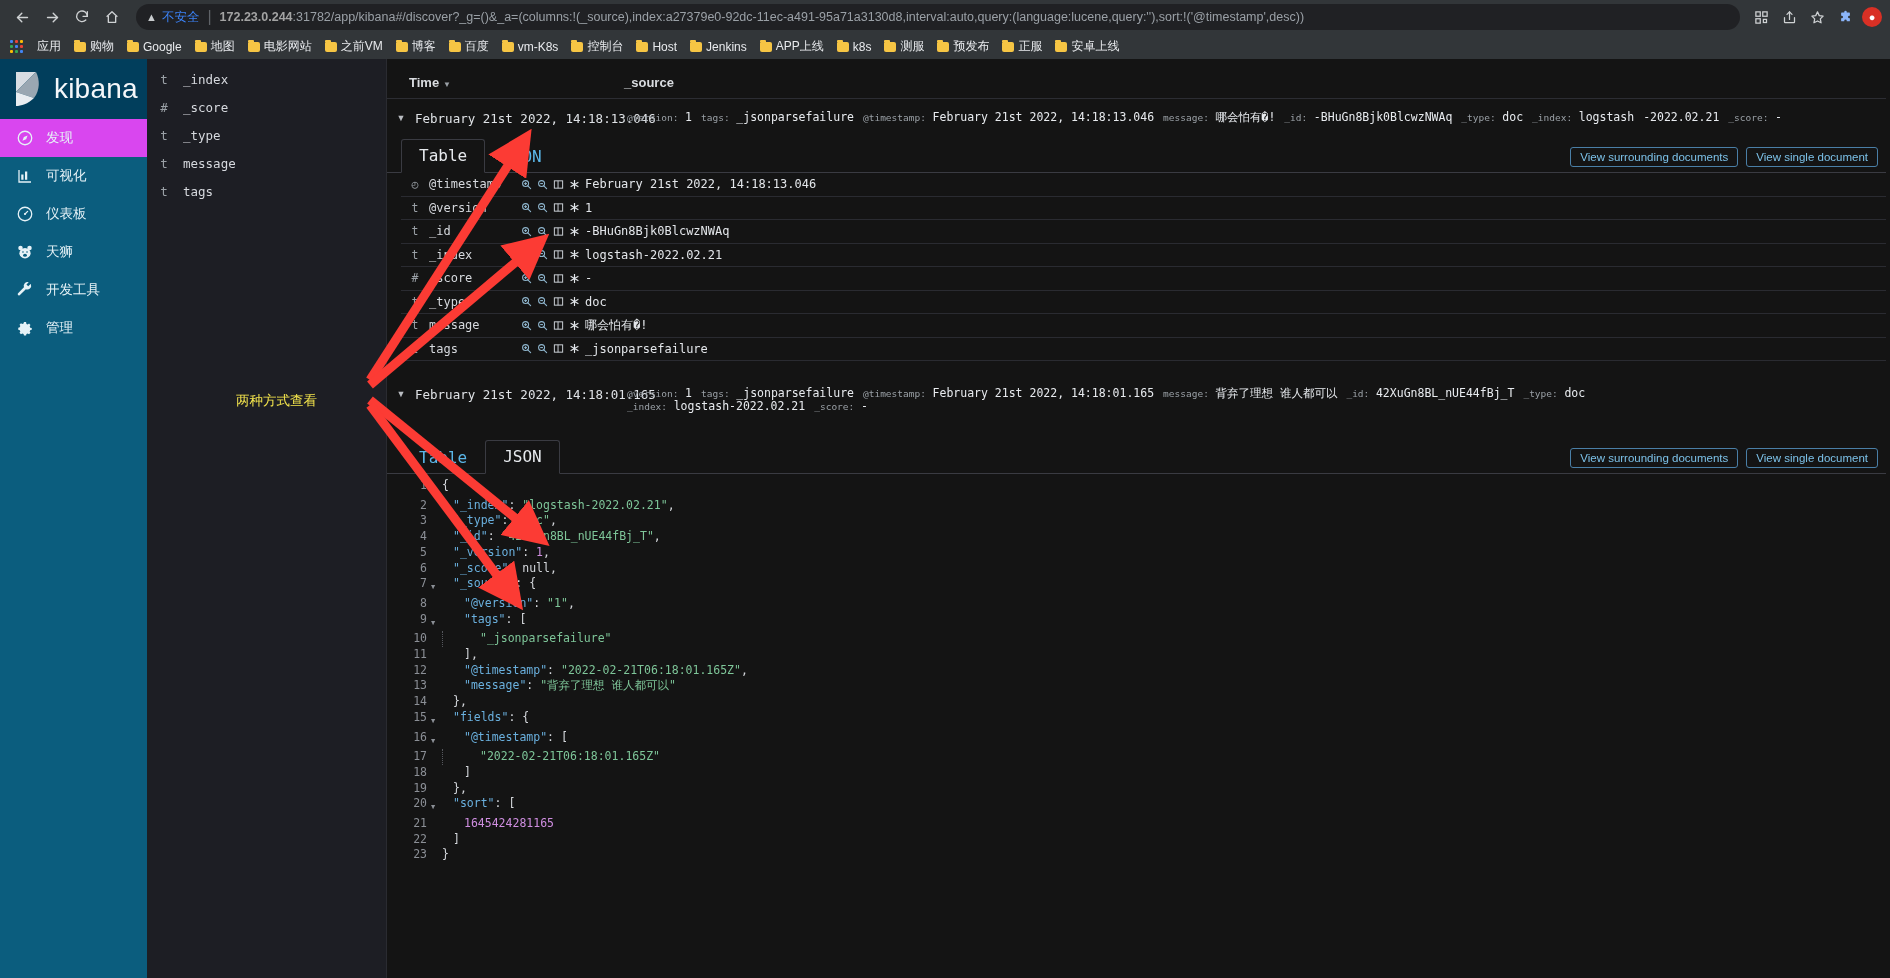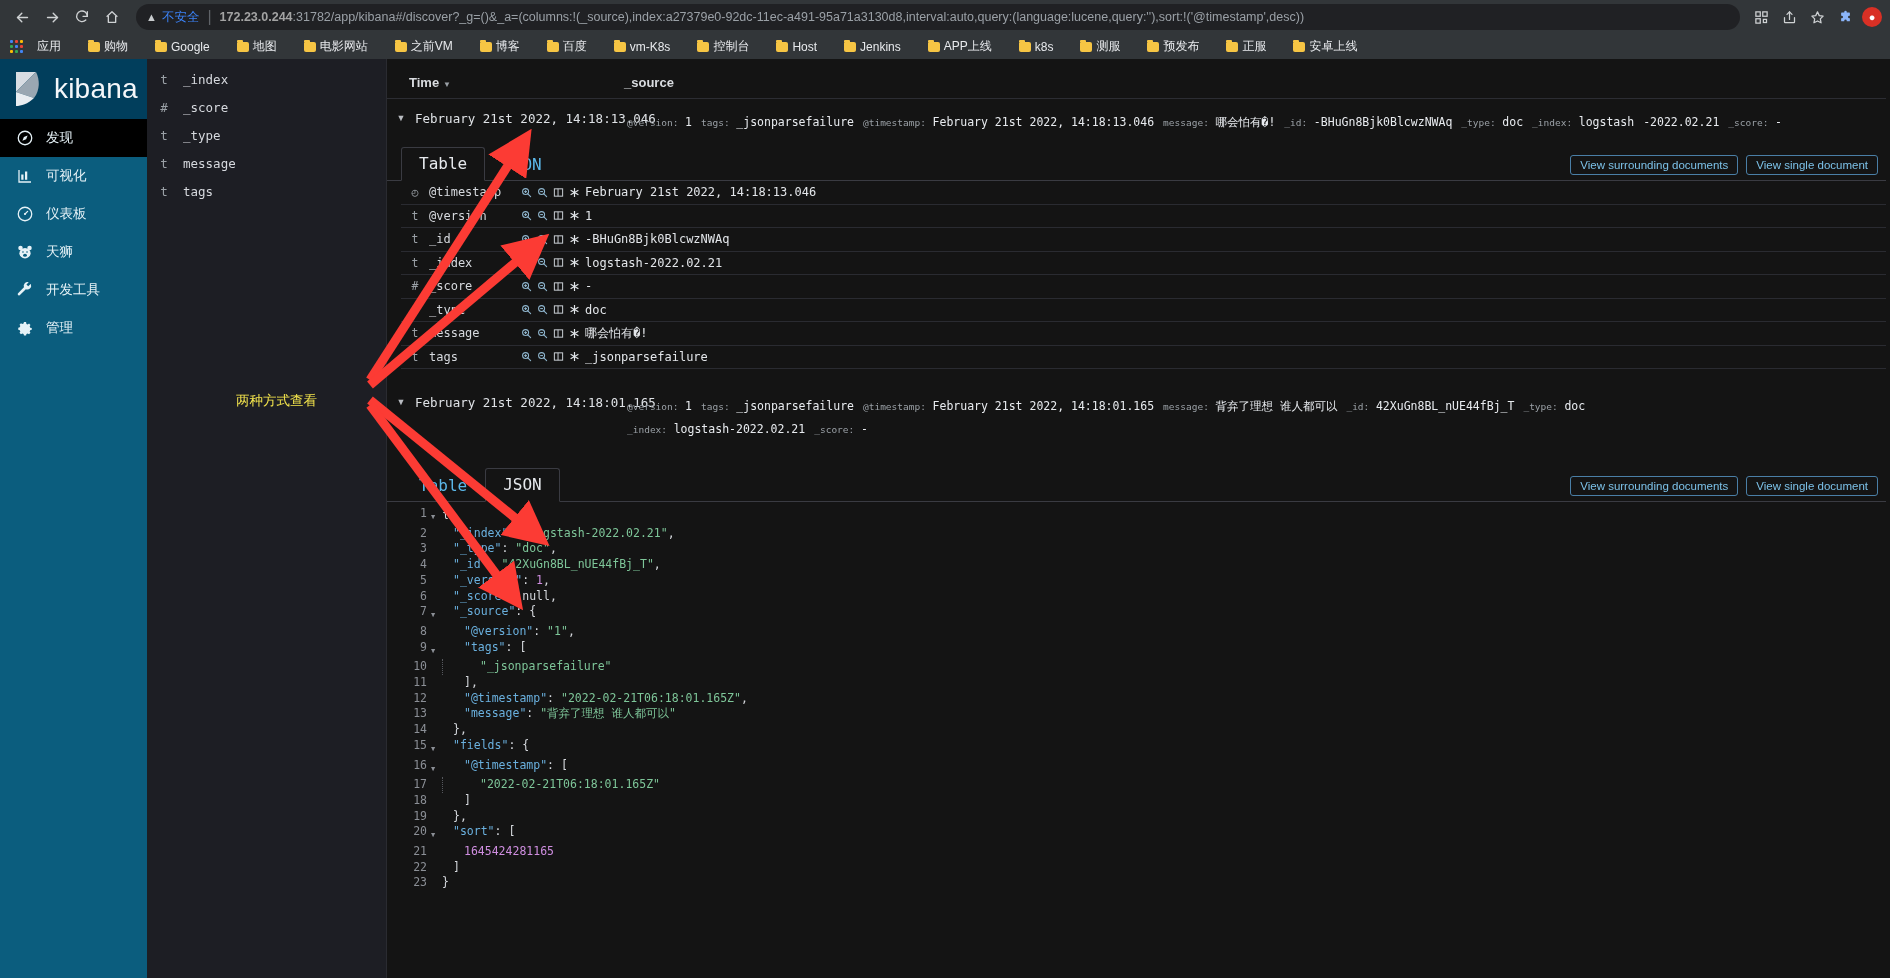--- a/index.html
+++ b/index.html
@@ -69,21 +69,21 @@
   .kb-logo {
     height: 60px; display: flex; align-items: center; gap: 10px; padding-left: 14px;
     background: #013e5c;
   }
   .kb-logo-mark { width: 30px; height: 34px; position: relative; flex:0 0 auto;}
   .kb-logo-text { color: #f5f7fa; font-size: 28px; letter-spacing: 0.2px; }
   .nav-item {
     display: flex; align-items: center; gap: 12px; height: 38px; padding-left: 16px;
     color: #e6f2f7; font-size: 13.5px; cursor: pointer;
   }
-  .nav-item.active { background: #000000; }
+  .nav-item.active { background: #d946ef; }
   .nav-ic { width: 18px; height: 18px; flex: 0 0 auto; display:flex;align-items:center;justify-content:center;}
 
   
   .kb-fields {
     width: 240px; flex: 0 0 240px; background: #1d1e24; padding-top: 6px;
     border-right: 1px solid #2a2b31;
   }
   .fld {
     display: flex; align-items: center; gap: 14px; height: 28px; padding-left: 12px;
     font-size: 12.5px; color: #d6d9de; font-family: "DejaVu Sans Mono", monospace;
@@ -102,21 +102,21 @@
   .caret-dn { font-size: 8px; margin-left: 4px; color:#9aa0a6; }
 
   .doc-row { display: flex; padding: 12px 0 8px 0; }
   .doc-toggle { width: 28px; flex:0 0 28px; text-align:center; color:#b9bcc1; font-size:9px; padding-top:2px; cursor:pointer;}
   .doc-time {
     width: 212px; flex: 0 0 212px; font-family: "DejaVu Sans Mono", monospace;
     font-size: 12.5px; color: #dfe2e6; white-space: nowrap;
   }
   .doc-src {
     flex: 1 1 auto; font-family: "DejaVu Sans Mono", monospace; font-size: 11px;
-    line-height: 23px; color: #e3e6ea; padding-right: 8px;
+    line-height: 13px; color: #e3e6ea; padding-right: 8px;
   }
   .fk { color: #9aa0a6; font-size: 9.5px; }
   .fv { color: #e8ebef; font-size: 11.5px; margin-right: 9px; }
 
   
   .tabs-bar {
     display: flex; align-items: flex-end; border-bottom: 1px solid #3a3b42;
     padding-left: 14px; position: relative; height: 33px; margin-top: 6px;
   }
   .tab {
@@ -255,21 +255,21 @@
       <i style="background:#4285f4"></i>
         <i style="background:#ea4335"></i>
         <i style="background:#fbbc05"></i>
       <i style="background:#34a853"></i>
         <i style="background:#4285f4"></i>
         <i style="background:#ea4335"></i>
       <i style="background:#fbbc05"></i>
         <i style="background:#34a853"></i>
         <i style="background:#4285f4"></i>
     </div>
-    <div id="bookmark-list" style="display:flex;align-items:center;gap:15px;">
+    <div id="bookmark-list" style="display:flex;align-items:center;gap:1px;">
         <div class="bm">
           <span class="bm-label">应用</span>
         </div>
         <div class="bm">
           <div class="folder-ico"></div>
           <span class="bm-label">购物</span>
         </div>
         <div class="bm">
           <div class="folder-ico"></div>
           <span class="bm-label">Google</span>

